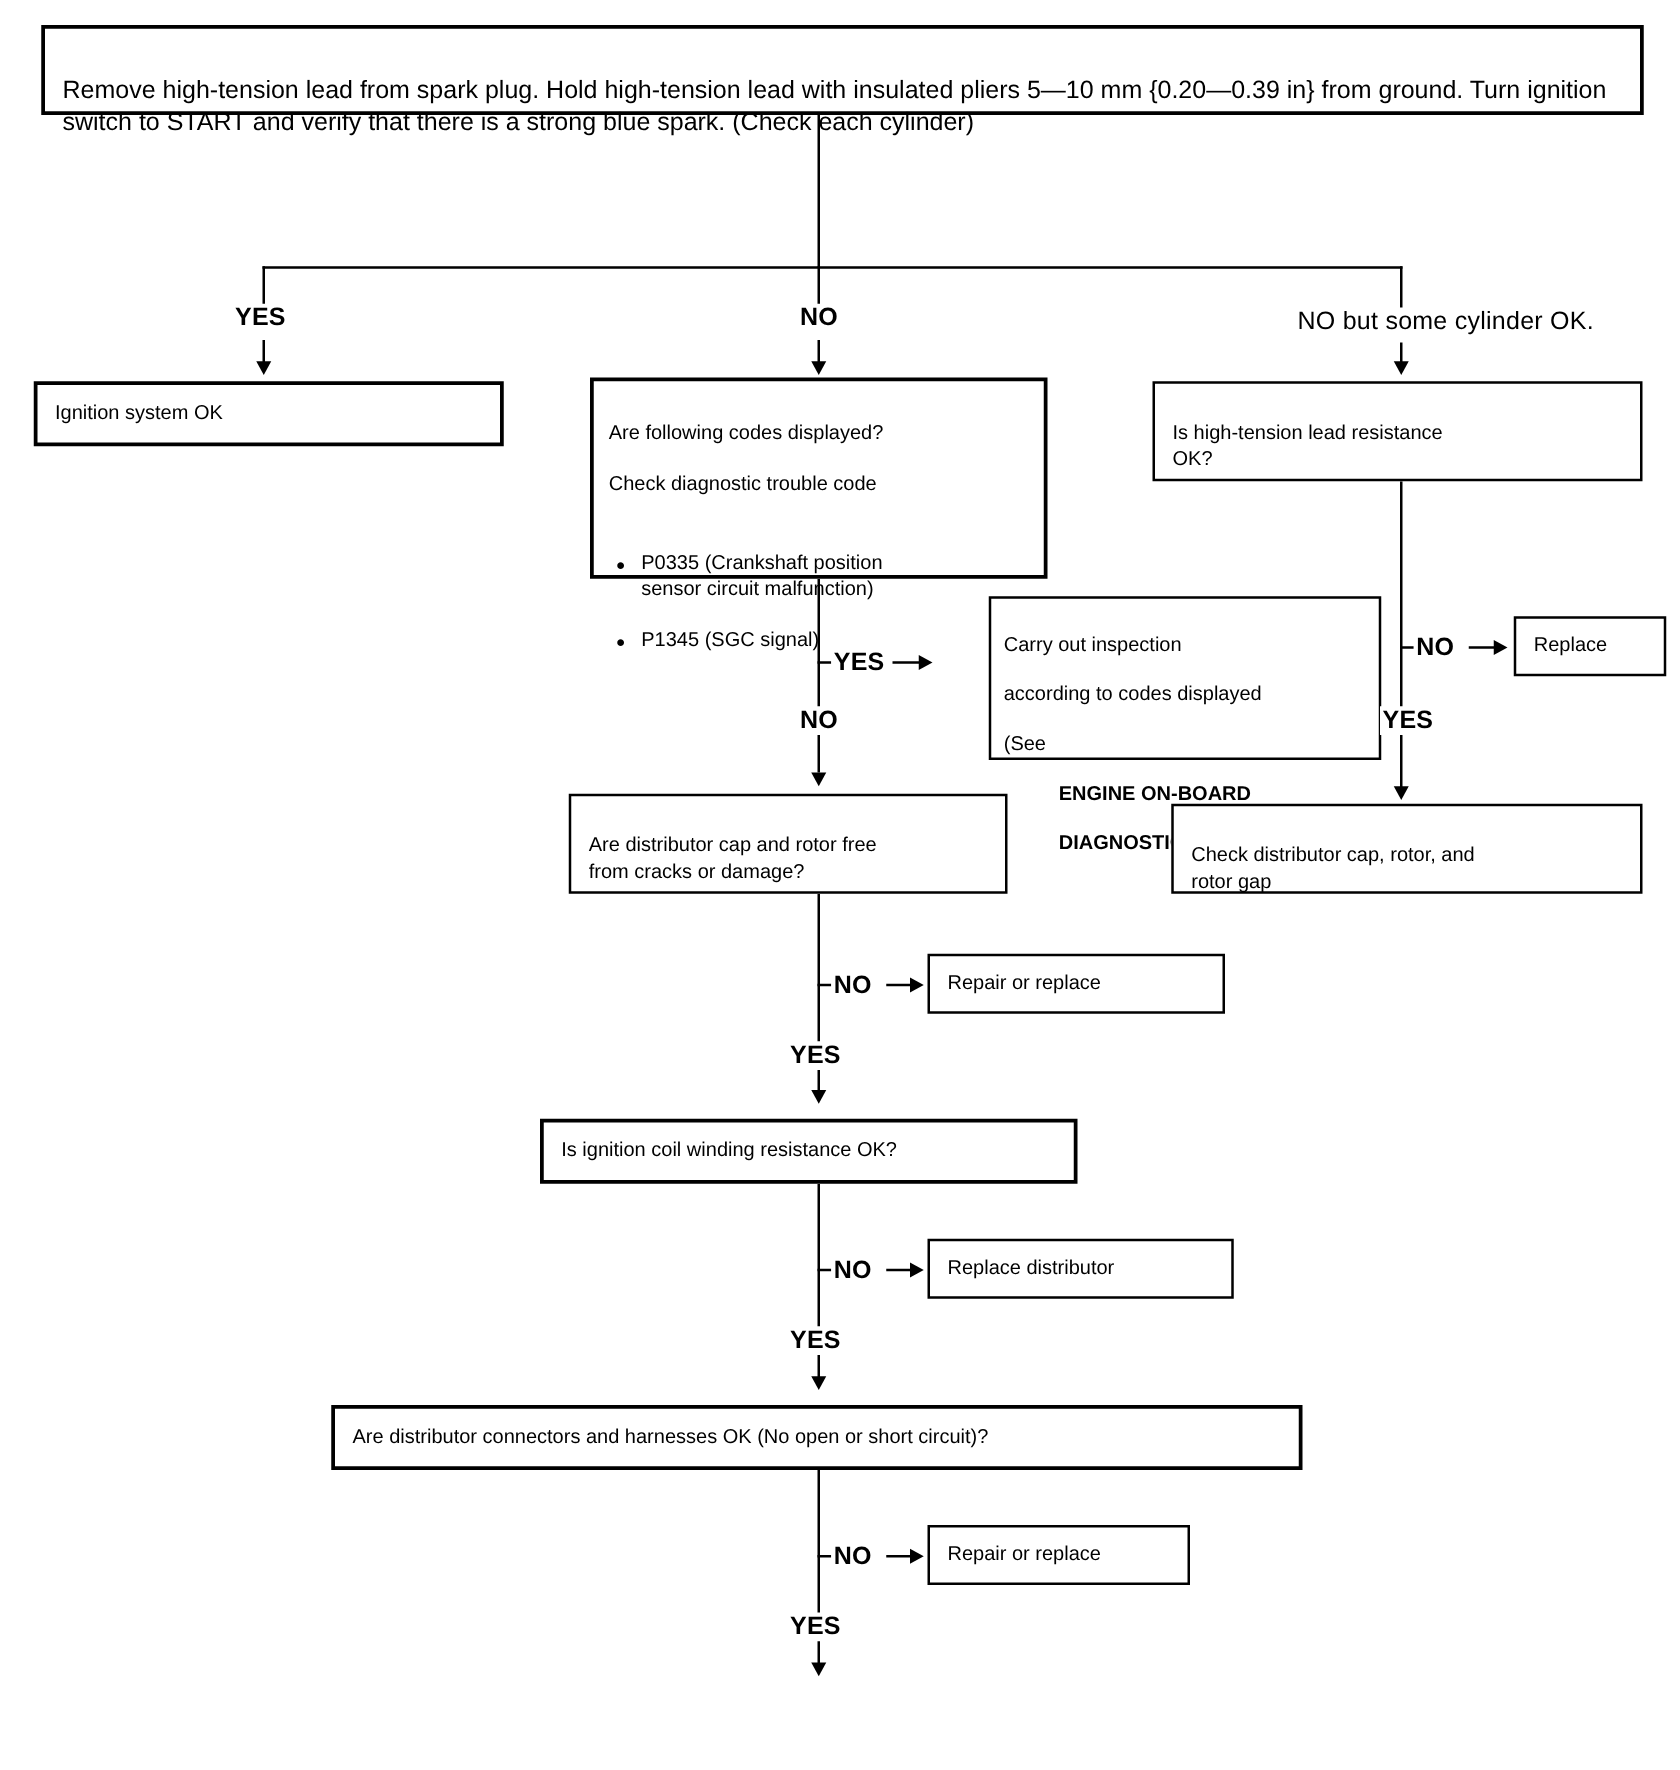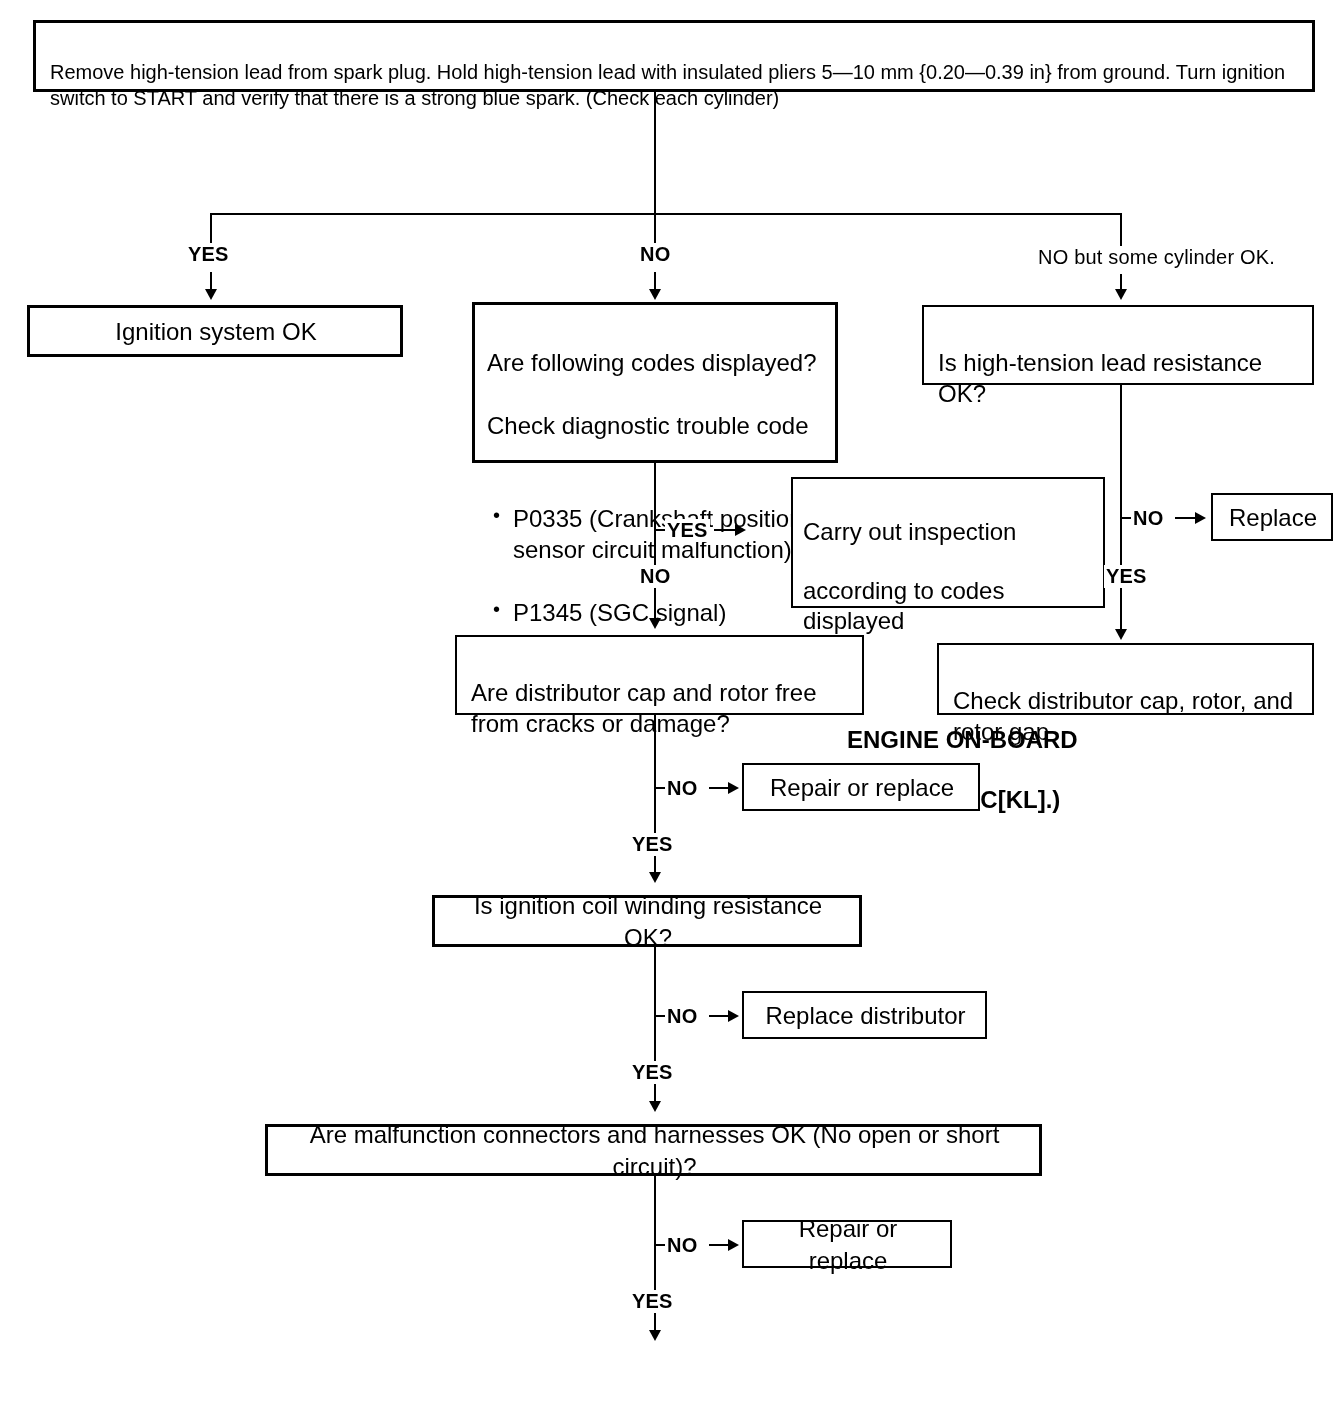--- a/index.html
+++ b/index.html
@@ -18,32 +18,32 @@
     height: 1416px;
     background: #ffffff;
     overflow: hidden;
   }
   
   .box {
     position: absolute;
     box-sizing: border-box;
     border: 2px solid #000000;
     background: #ffffff;
-    font-size: 24px;
+    font-size: 16px;
     line-height: 1.30;
     padding: 9px 12px 8px 14px;
     white-space: pre-line;
     z-index: 3;
   }
   .box.thick { border-width: 3px; }
   .box.center-v {
     display: flex;
     align-items: center;
   }
-  .box .inner { width: 100%; white-space: pre-line; text-align: center; }
+  .box .inner { width: 100%; white-space: pre-line; }
 
   
   .bullets {
     margin: 0;
     padding: 0;
     list-style: none;
   }
   .bullets li {
     position: relative;
     padding-left: 26px;
@@ -189,21 +189,21 @@
     <span class="inner">Replace</span>
   </div>
 
   <div class="lbl" style="left:1104px; top:565px;">YES</div>
 
   <div class="box" style="left:937px; top:643px; width:377px; height:72px;">
     <span class="inner">Check distributor cap, rotor, and
 rotor gap</span>
   </div>
 
-  <div class="box" style="left:455px; top:635px; width:409px; height:80px;">
+  <div class="box" style="left:455px; top:635px; width:351px; height:80px;">
     <span class="inner">Are distributor cap and rotor free
 from cracks or damage?</span>
   </div>
 
   <div class="vline" style="left:654px; top:715px; height:160px;"></div>
   <div class="arrow-down" style="left:649px; top:872px;"></div>
 
   <div class="tick" style="left:654px; top:787px; width:11px;"></div>
   <div class="lbl" style="left:665px; top:777px;">NO</div>
   <div class="hline" style="left:709px; top:787px; width:21px;"></div>
@@ -227,21 +227,21 @@
   <div class="hline" style="left:709px; top:1015px; width:21px;"></div>
   <div class="arrow-right" style="left:728px; top:1010px;"></div>
 
   <div class="box center-v" style="left:742px; top:991px; width:245px; height:48px;">
     <span class="inner">Replace distributor</span>
   </div>
 
   <div class="lbl" style="left:630px; top:1061px;">YES</div>
 
   <div class="box thick center-v" style="left:265px; top:1124px; width:777px; height:52px;">
-    <span class="inner">Are malfunction connectors and harnesses OK (No open or short circuit)?</span>
+    <span class="inner">Are distributor connectors and harnesses OK (No open or short circuit)?</span>
   </div>
 
   <div class="vline" style="left:654px; top:1176px; height:157px;"></div>
   <div class="arrow-down" style="left:649px; top:1330px;"></div>
 
   <div class="tick" style="left:654px; top:1244px; width:11px;"></div>
   <div class="lbl" style="left:665px; top:1234px;">NO</div>
   <div class="hline" style="left:709px; top:1244px; width:21px;"></div>
   <div class="arrow-right" style="left:728px; top:1239px;"></div>
 

